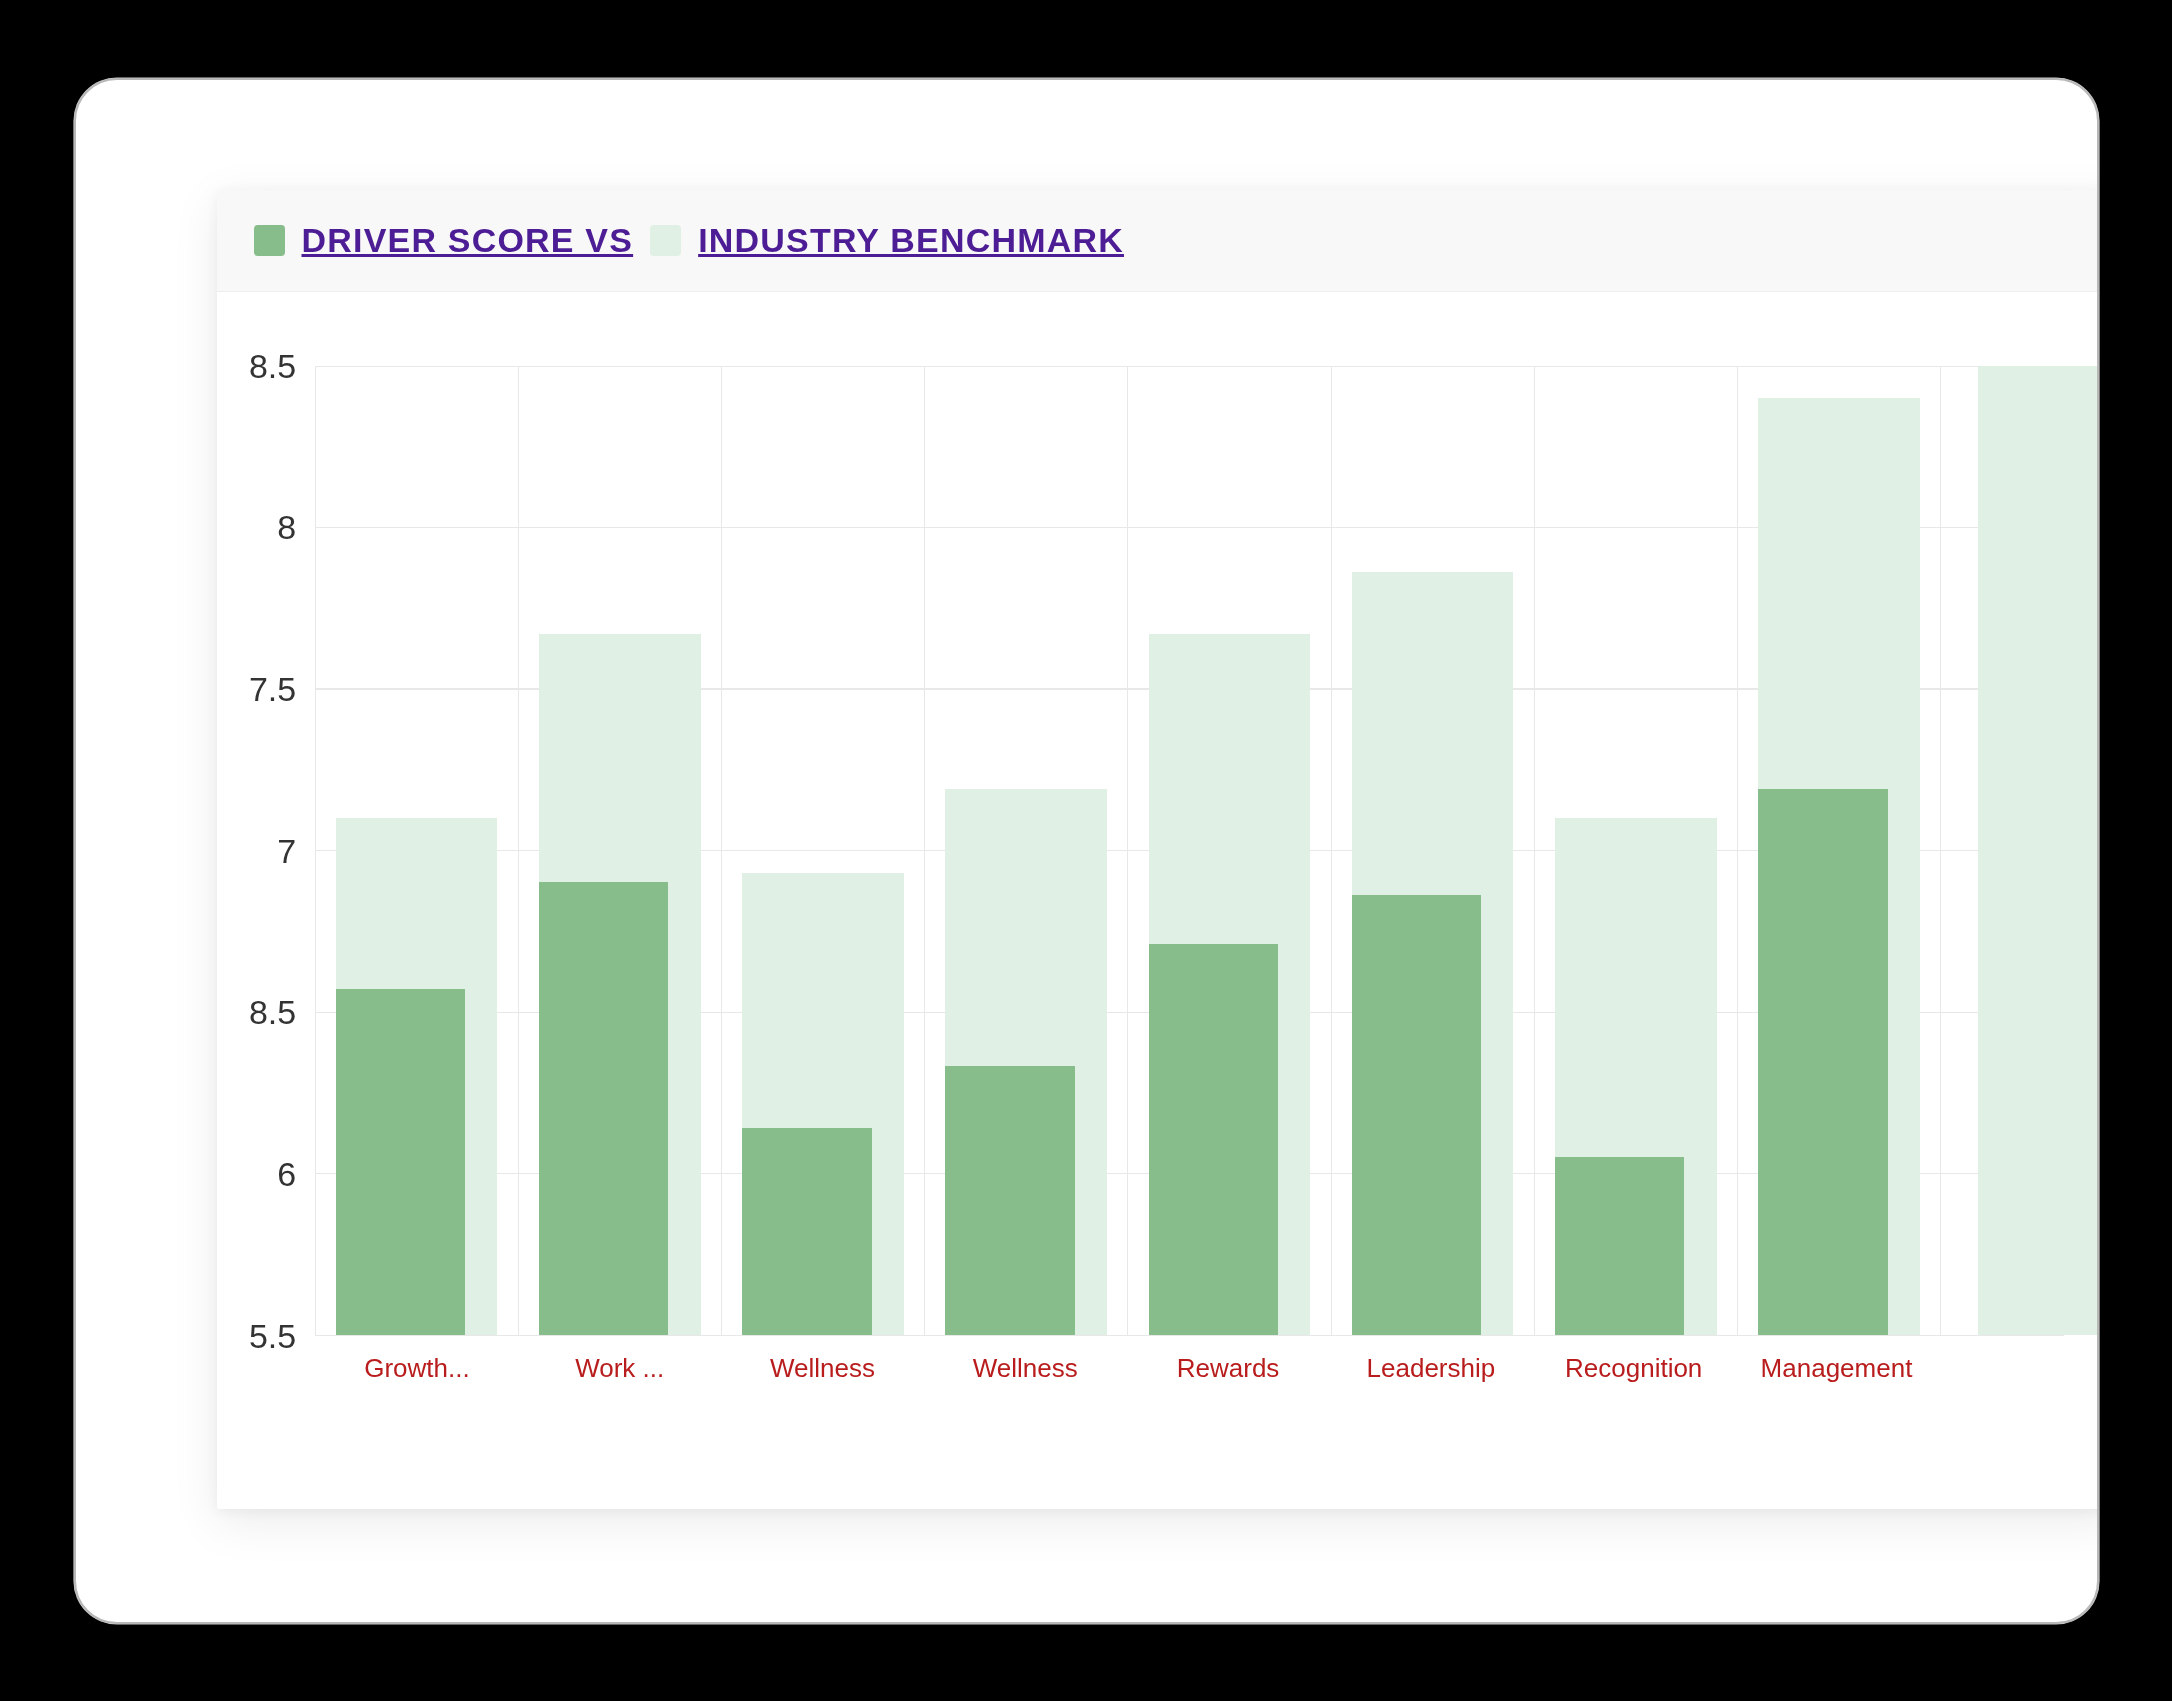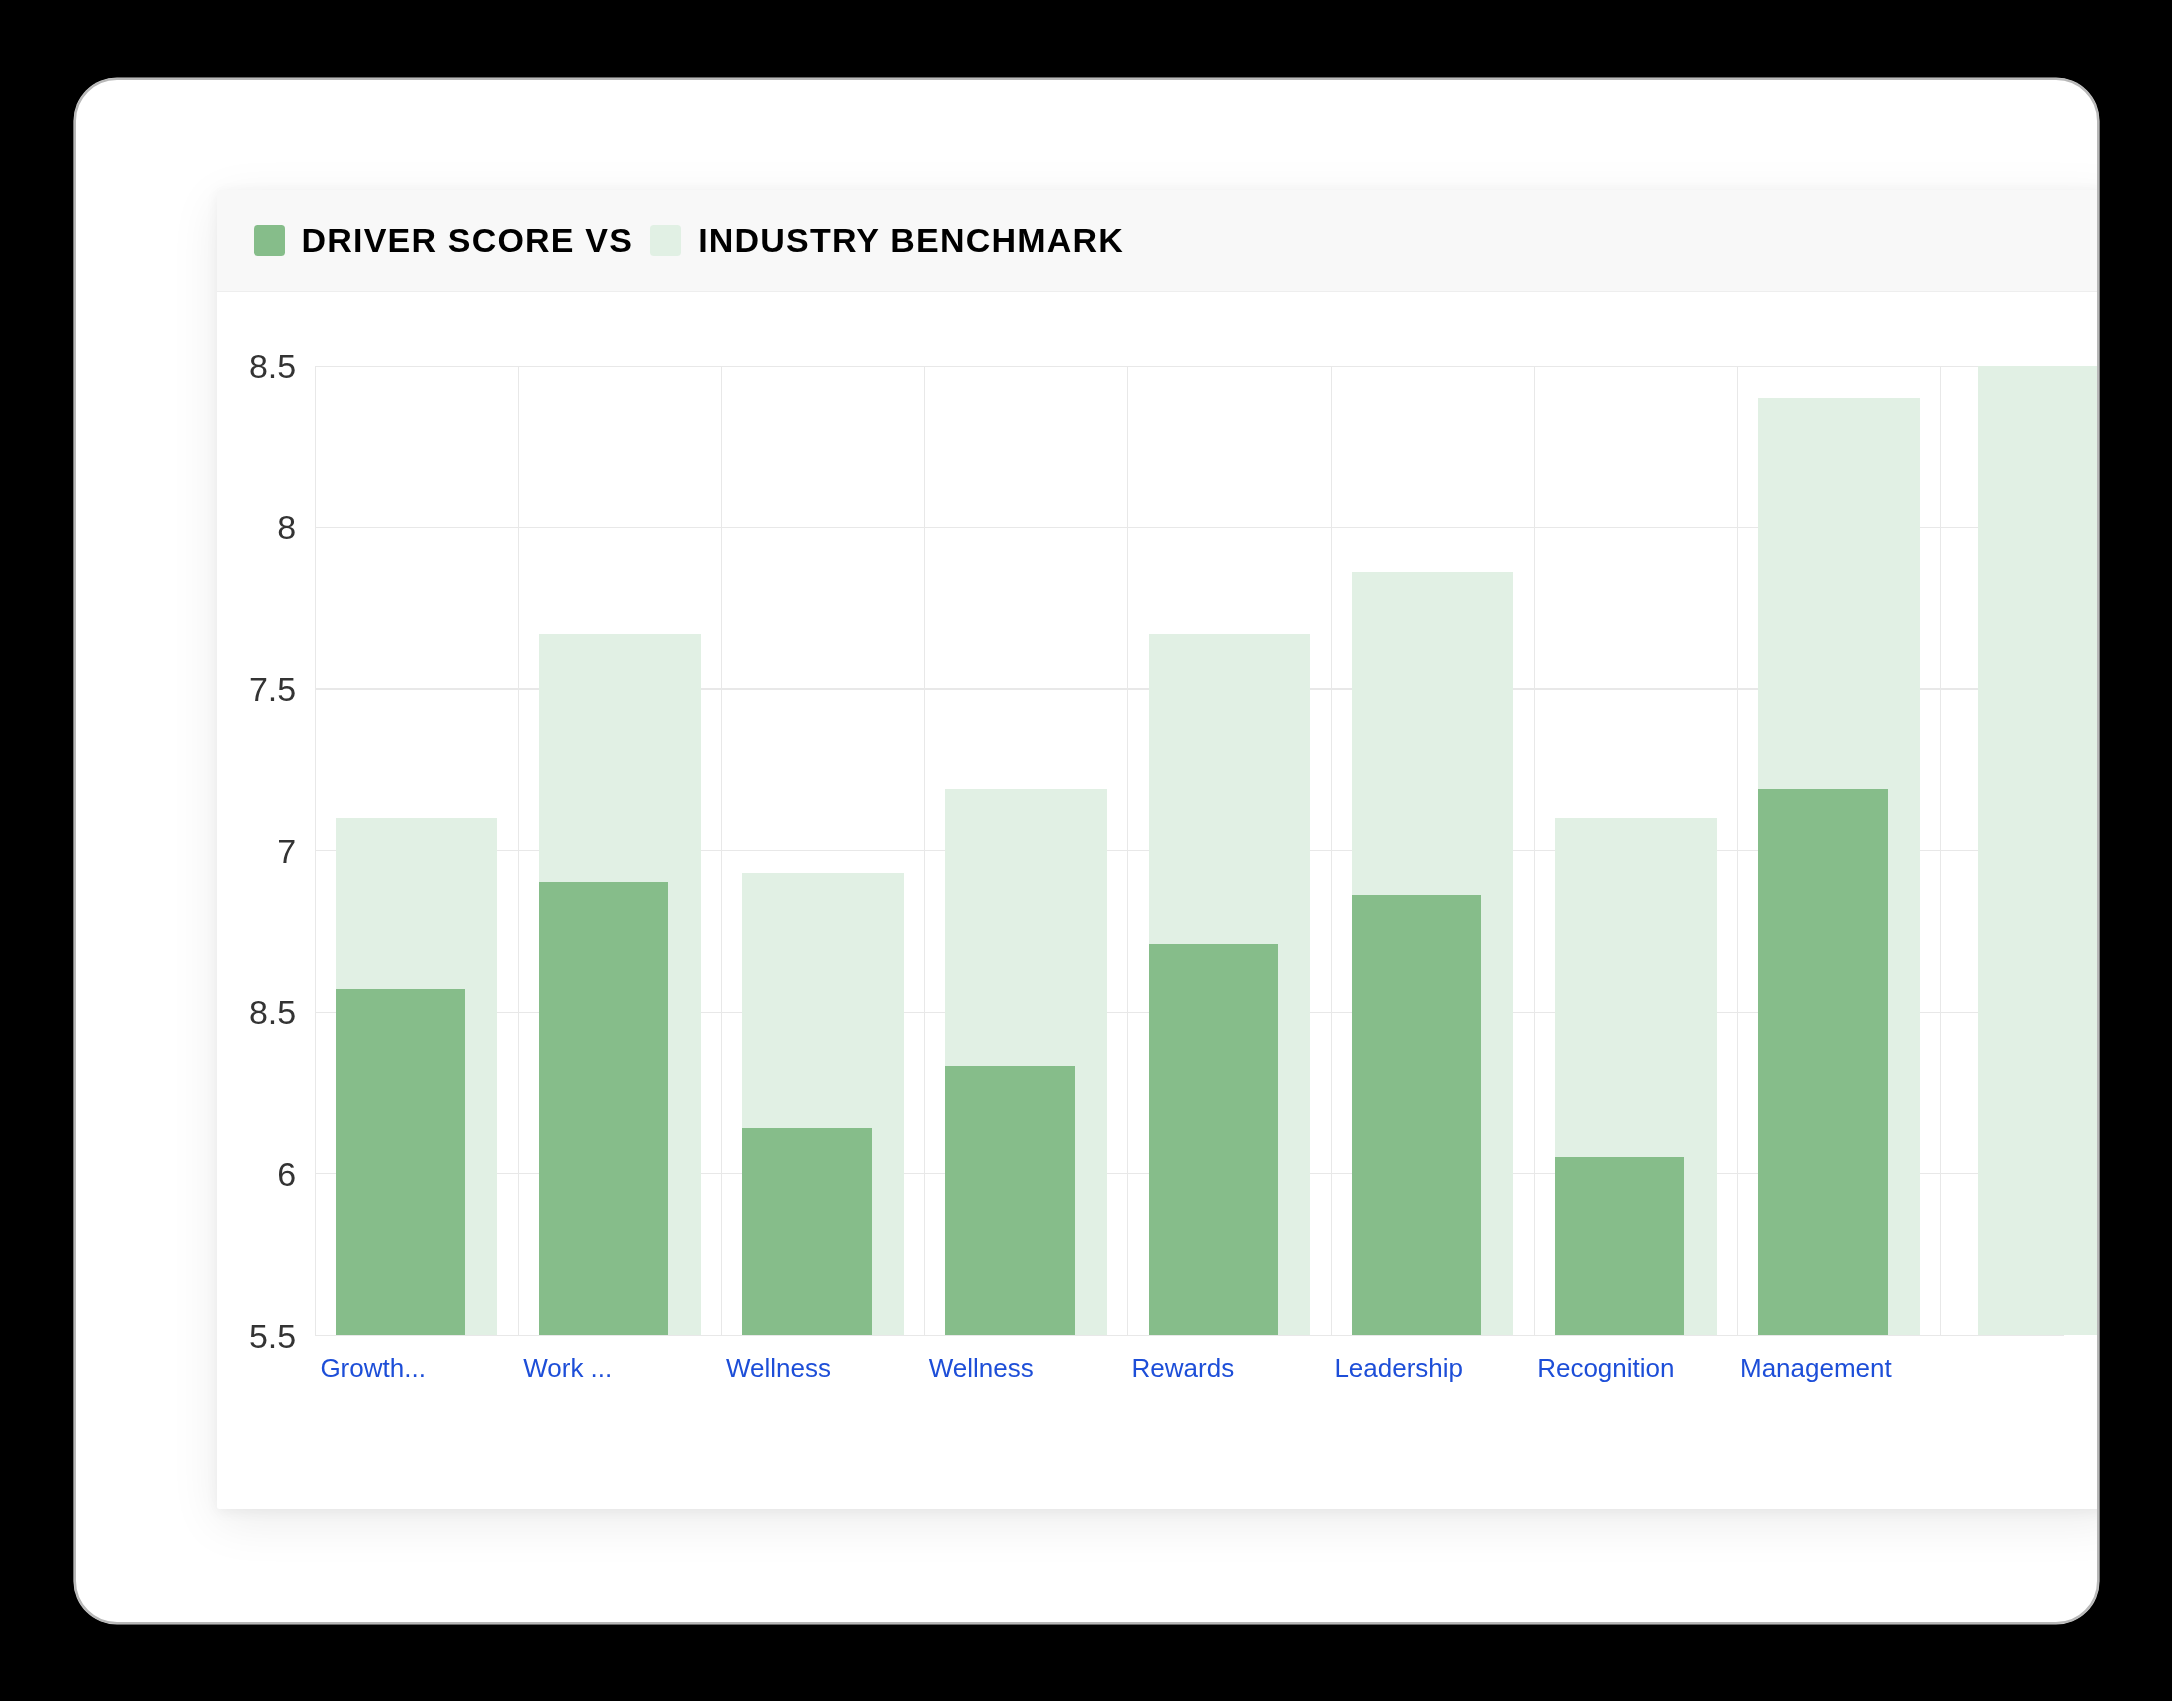--- a/index.html
+++ b/index.html
@@ -44,22 +44,23 @@
     width: 31px;
     height: 31px;
     border-radius: 3.7px;
     flex-shrink: 0;
   }
   .swatch-dark { background: #86bd8a; }
   .swatch-light { background: #e1f0e4; }
   .legend-text {
     font-size: 34px;
     font-weight: 700;
-    color: #000000;
+    color: #4c1d95;
     text-transform: uppercase;
+    text-decoration: underline;
   }
   .chart-body {
     padding: 74px 37px 37px 98px;
     height: calc(100% - 104px);
     position: relative;
   }
   .plot-area {
     position: relative;
     width: 1749px;
     height: 970px;
@@ -127,22 +128,23 @@
   .x-labels {
     position: absolute;
     left: 0;
     right: 0;
     top: 100%;
     margin-top: 18.4px;
     display: flex;
   }
   .x-label {
     flex: 1;
+    text-align: center;
     font-size: 26px;
-    color: #1d4ed8;
+    color: #b91c1c;
     white-space: nowrap;
     overflow: hidden;
     text-overflow: ellipsis;
     padding: 0 4.9px;
   }
   .x-label:last-child { flex: 0.6; }
 </style>
 </head>
 <body>
 

